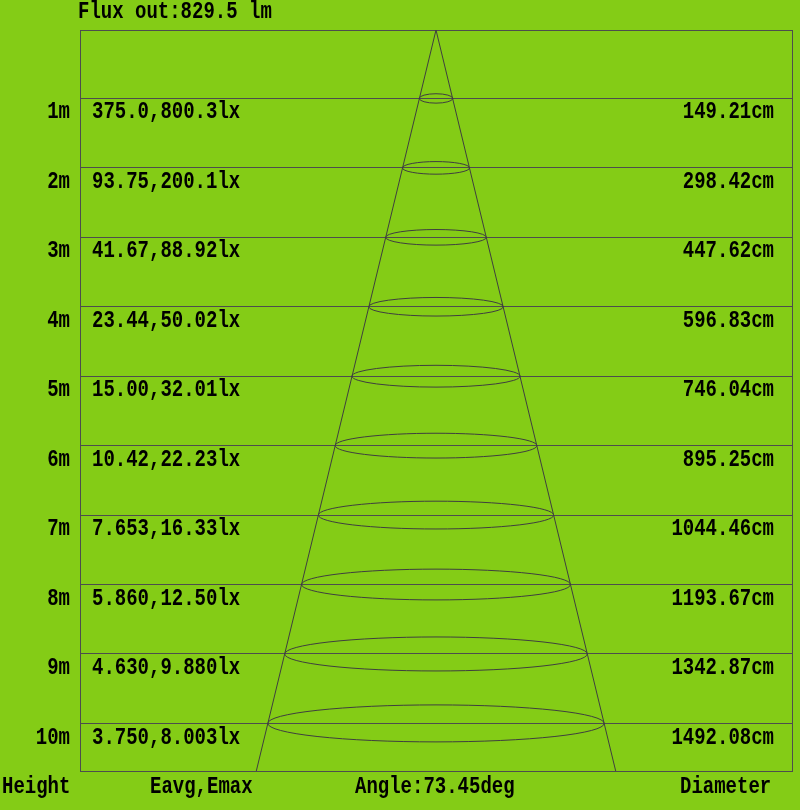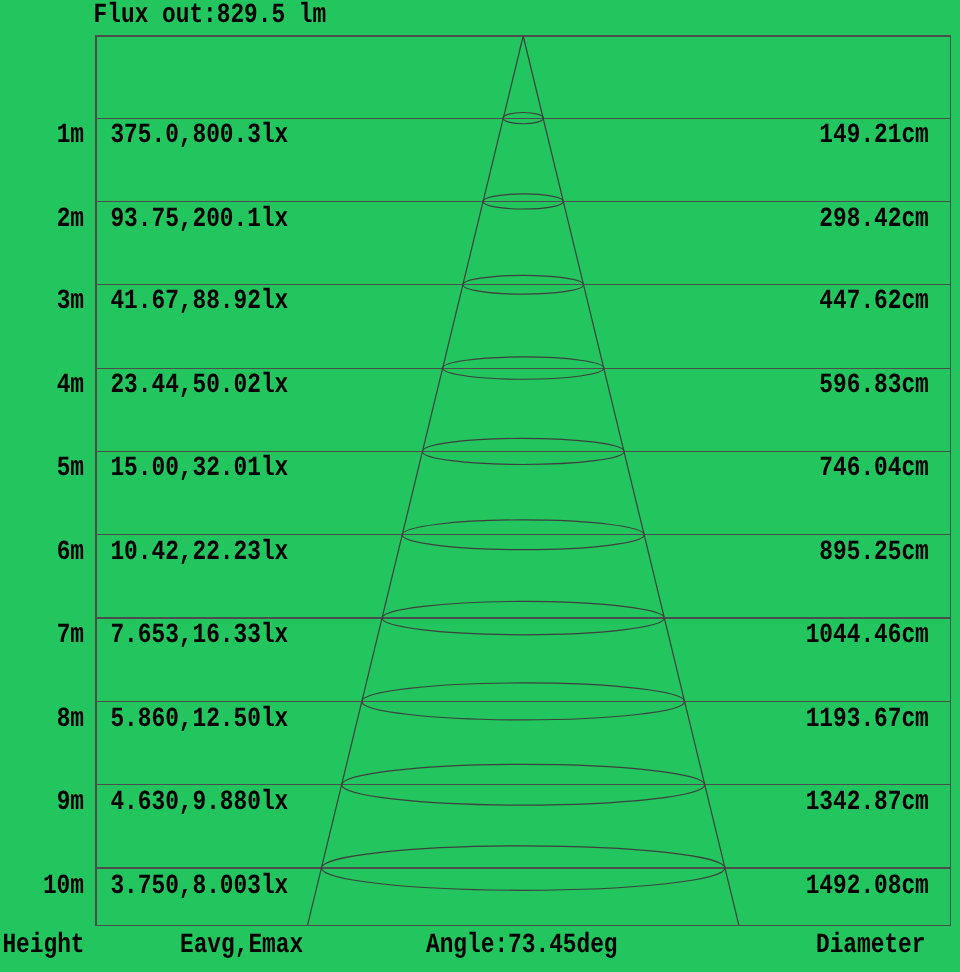--- a/index.html
+++ b/index.html
@@ -1,19 +1,19 @@
 <!DOCTYPE html>
 <html><head>
 <meta charset="utf-8">
 <style>
   html,body{margin:0;padding:0;background:#ffffff;}
   #stage{
     position:relative;
     width:800px;height:810px;
-    background:#22c55e;
+    background:#84cc16;
     overflow:hidden;
     font-family:"Liberation Mono","DejaVu Sans Mono",monospace;
   }
   .t{
     position:absolute;
     font-weight:700;
     font-size:19px;
     line-height:19px;
     color:#000;
     white-space:pre;

